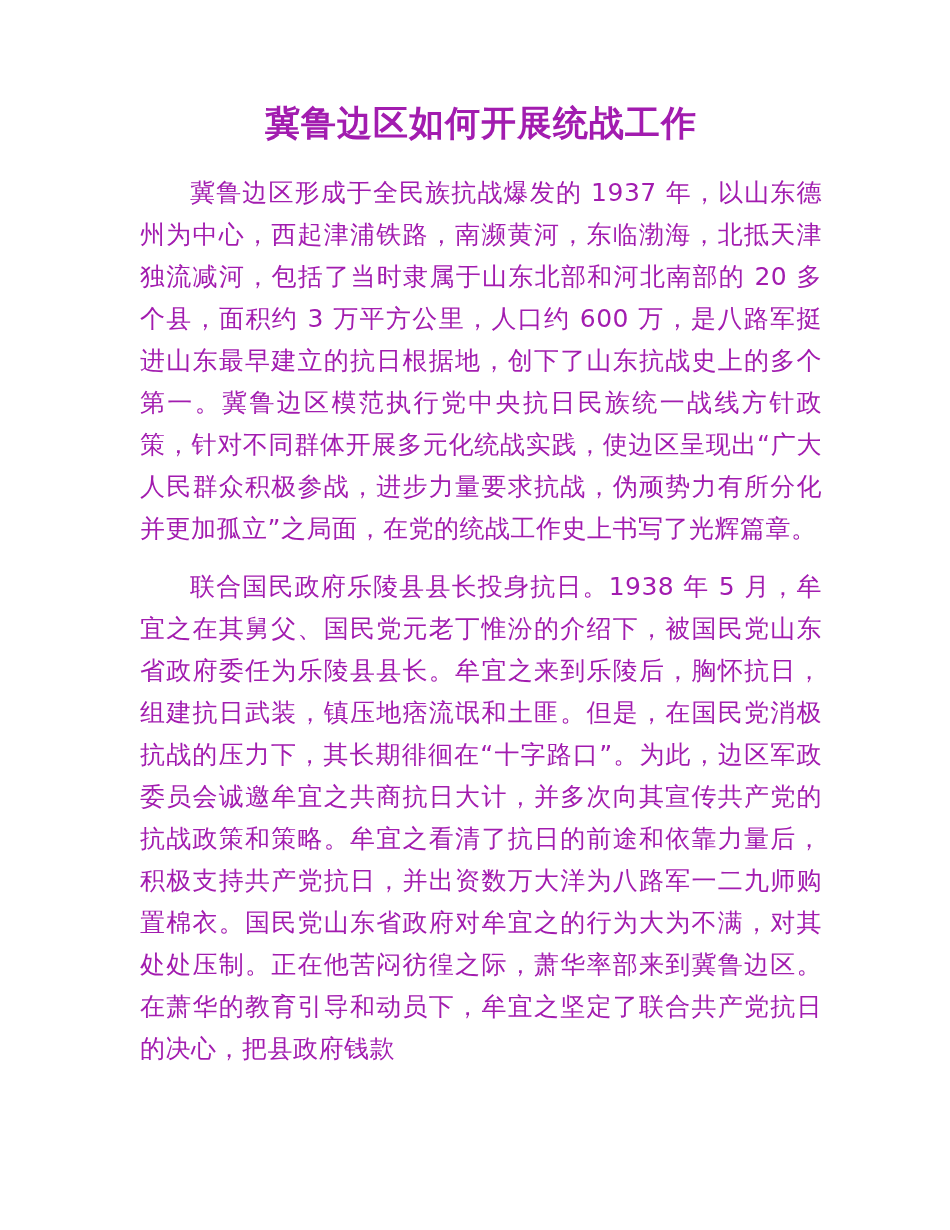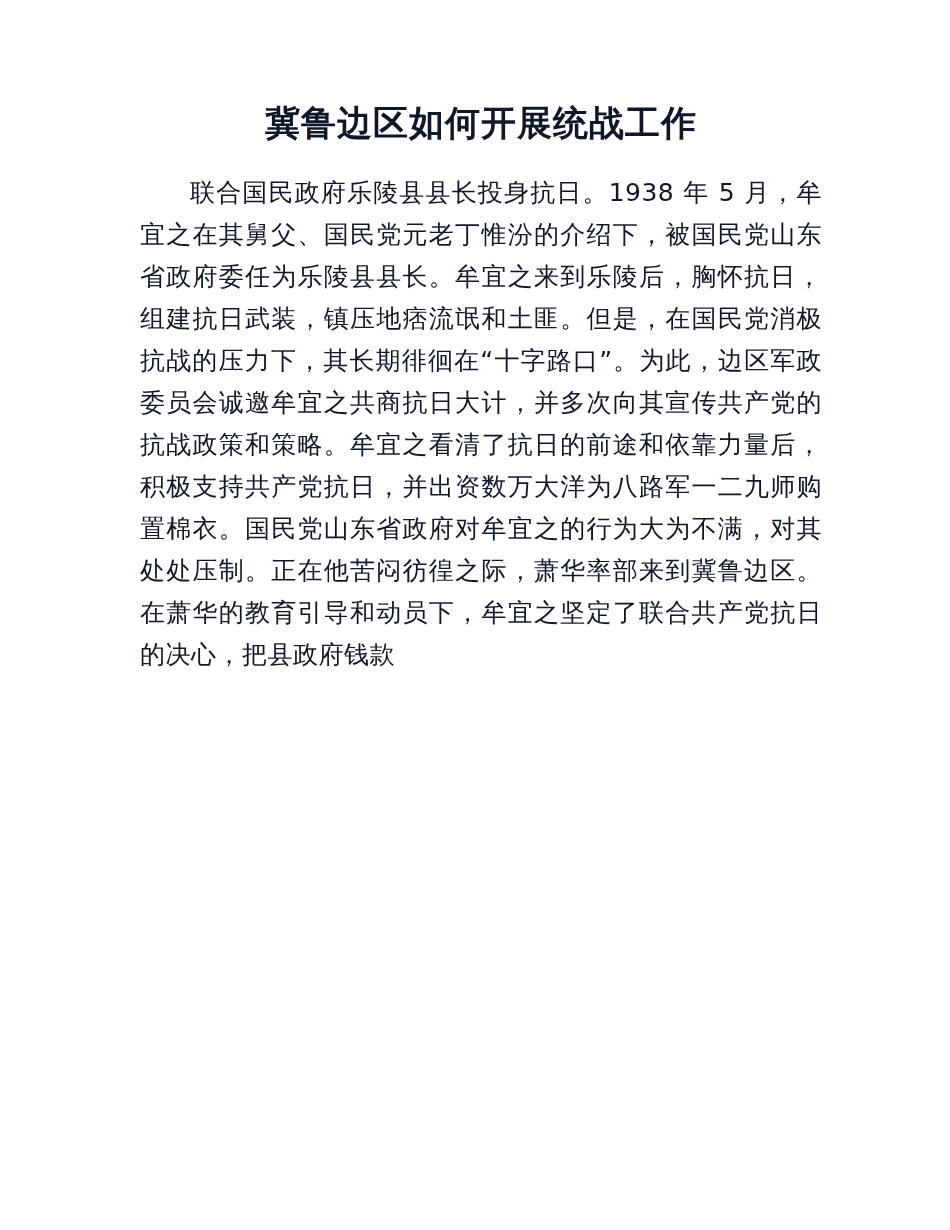--- a/index.html
+++ b/index.html
@@ -9,21 +9,21 @@
   }
   .page {
     position: relative;
     width: 950px;
     height: 1230px;
     margin: 0 auto;
     background: #ffffff;
     box-sizing: border-box;
     padding: 100px 128px 0 140px;
     font-family: "DejaVu Sans", "Liberation Sans", sans-serif;
-    color: #0f172a;
+    color: #a21caf;
     overflow: hidden;
   }
   .doc-title {
     font-size: 35px;
     line-height: 46px;
     font-weight: 600;
     text-align: center;
     margin: 0 0 26px 0;
     letter-spacing: 1px;
   }
@@ -39,14 +39,15 @@
   }
   .doc-paragraph + .doc-paragraph {
     margin-top: 16px;
   }
 </style>
 </head>
 <body>
 
 <div class="page">
   <h1 class="doc-title">冀鲁边区如何开展统战工作</h1>
+  <p class="doc-paragraph">冀鲁边区形成于全民族抗战爆发的 1937 年，以山东德州为中心，西起津浦铁路，南濒黄河，东临渤海，北抵天津独流减河，包括了当时隶属于山东北部和河北南部的 20 多个县，面积约 3 万平方公里，人口约 600 万，是八路军挺进山东最早建立的抗日根据地，创下了山东抗战史上的多个第一。冀鲁边区模范执行党中央抗日民族统一战线方针政策，针对不同群体开展多元化统战实践，使边区呈现出“广大人民群众积极参战，进步力量要求抗战，伪顽势力有所分化并更加孤立”之局面，在党的统战工作史上书写了光辉篇章。</p>
   <p class="doc-paragraph">联合国民政府乐陵县县长投身抗日。1938 年 5 月，牟宜之在其舅父、国民党元老丁惟汾的介绍下，被国民党山东省政府委任为乐陵县县长。牟宜之来到乐陵后，胸怀抗日，组建抗日武装，镇压地痞流氓和土匪。但是，在国民党消极抗战的压力下，其长期徘徊在“十字路口”。为此，边区军政委员会诚邀牟宜之共商抗日大计，并多次向其宣传共产党的抗战政策和策略。牟宜之看清了抗日的前途和依靠力量后，积极支持共产党抗日，并出资数万大洋为八路军一二九师购置棉衣。国民党山东省政府对牟宜之的行为大为不满，对其处处压制。正在他苦闷彷徨之际，萧华率部来到冀鲁边区。在萧华的教育引导和动员下，牟宜之坚定了联合共产党抗日的决心，把县政府钱款</p>
 </div>
 
 </body></html>

